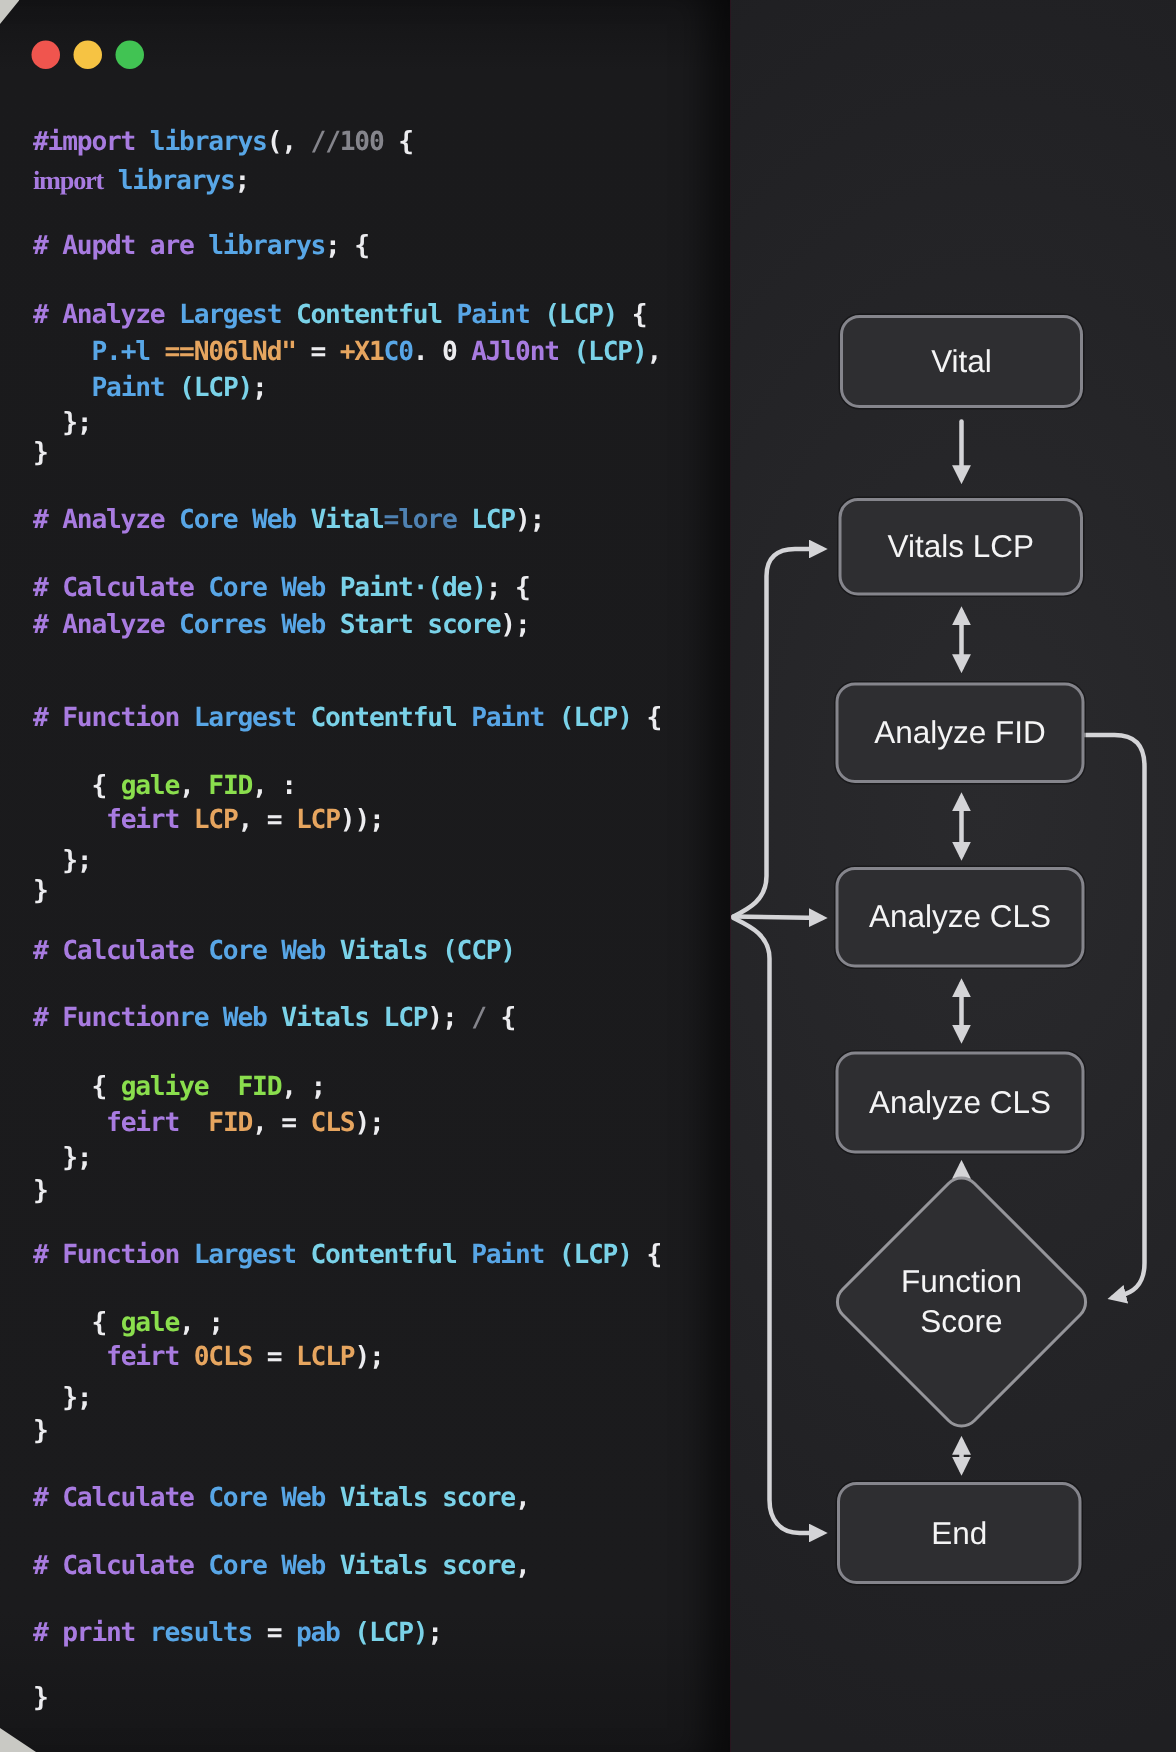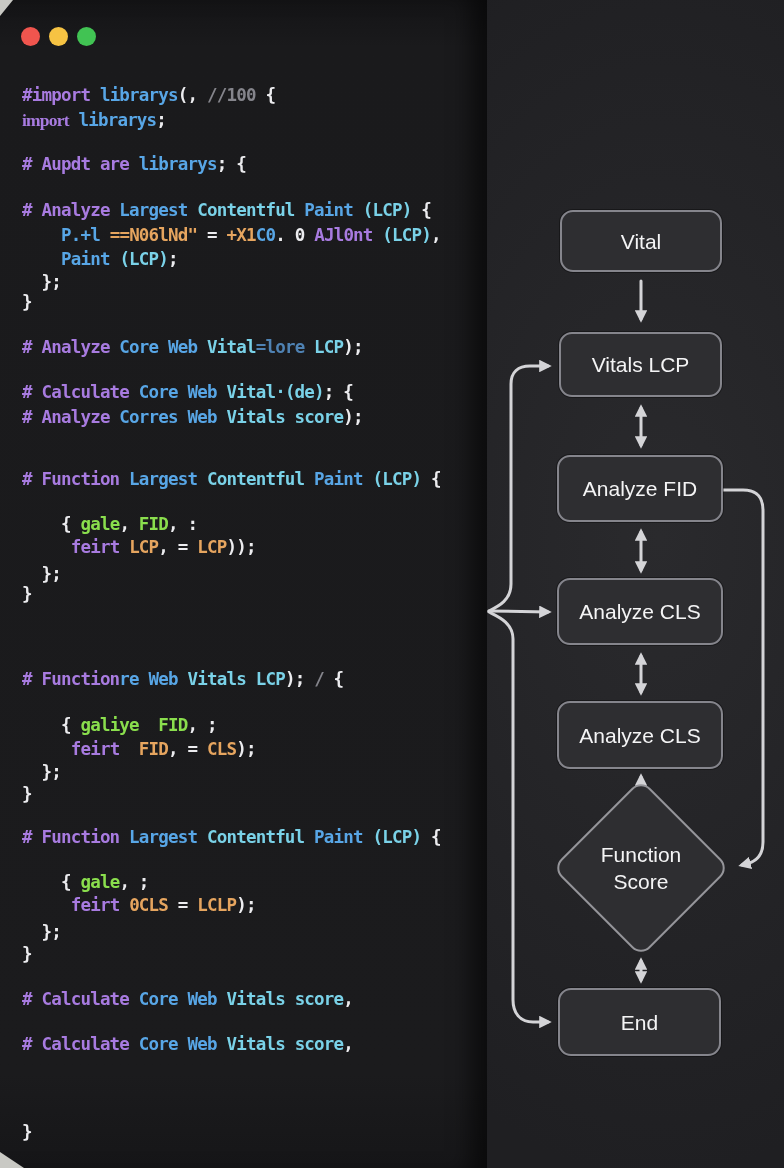--- a/index.html
+++ b/index.html
@@ -61,39 +61,41 @@
     <div class="code-area">
         <div class="code-line" style="top: 84px;"><span style="color: rgb(168, 123, 224);">#import</span><span style="color: rgb(88, 166, 230);"> librarys</span><span style="color: rgb(236, 236, 239);">(,</span><span style="color: rgb(236, 236, 239);"> </span><span style="color: rgb(133, 133, 140);">//100</span><span style="color: rgb(236, 236, 239);"> {</span></div>
         <div class="code-line" style="top: 109px;"><span style="color: rgb(168, 123, 224); font-family: Liberation Serif, serif;">import</span><span style="color: rgb(88, 166, 230);"> librarys</span><span style="color: rgb(236, 236, 239);">;</span></div>
         <div class="code-line" style="top: 199px;"><span style="color: rgb(168, 123, 224);"># Analyze</span><span style="color: rgb(88, 166, 230);"> Largest</span><span style="color: rgb(122, 210, 232);"> Contentful</span><span style="color: rgb(88, 166, 230);"> Paint</span><span style="color: rgb(122, 210, 232);"> (LCP)</span><span style="color: rgb(236, 236, 239);"> {</span></div>
         <div class="code-line" style="top: 153px;"><span style="color: rgb(168, 123, 224);"># Aupdt are</span><span style="color: rgb(88, 166, 230);"> librarys</span><span style="color: rgb(236, 236, 239);">; {</span></div>
         <div class="code-line" style="top: 224px;"><span style="color: rgb(236, 236, 239);">    </span><span style="color: rgb(88, 166, 230);">P.+l</span><span style="color: rgb(236, 236, 239);"> </span><span style="color: rgb(230, 165, 95);">==N06lNd"</span><span style="color: rgb(236, 236, 239);"> = </span><span style="color: rgb(230, 165, 95);">+X1</span><span style="color: rgb(88, 166, 230);">C0</span><span style="color: rgb(236, 236, 239);">. </span><span style="color: rgb(236, 236, 239);">0 </span><span style="color: rgb(168, 123, 224);">AJl0nt</span><span style="color: rgb(122, 210, 232);"> (LCP)</span><span style="color: rgb(236, 236, 239);">,</span></div>
         <div class="code-line" style="top: 248px;"><span style="color: rgb(236, 236, 239);">    </span><span style="color: rgb(88, 166, 230);">Paint</span><span style="color: rgb(122, 210, 232);"> (LCP)</span><span style="color: rgb(236, 236, 239);">;</span></div>
         <div class="code-line" style="top: 271px;"><span style="color: rgb(236, 236, 239);">  };</span></div>
         <div class="code-line" style="top: 291px;"><span style="color: rgb(236, 236, 239);">}</span></div>
         <div class="code-line" style="top: 336px;"><span style="color: rgb(168, 123, 224);"># Analyze</span><span style="color: rgb(88, 166, 230);"> Core</span><span style="color: rgb(88, 166, 230);"> Web</span><span style="color: rgb(122, 210, 232);"> Vital</span><span style="color: rgb(79, 130, 179);">=lore</span><span style="color: rgb(122, 210, 232);"> LCP</span><span style="color: rgb(236, 236, 239);">);</span></div>
-        <div class="code-line" style="top: 381px;"><span style="color: rgb(168, 123, 224);"># Calculate</span><span style="color: rgb(88, 166, 230);"> Core Web</span><span style="color: rgb(122, 210, 232);"> Vital·(de)</span><span style="color: rgb(236, 236, 239);">; {</span></div>
-        <div class="code-line" style="top: 406px;"><span style="color: rgb(168, 123, 224);"># Analyze</span><span style="color: rgb(88, 166, 230);"> Corres Web</span><span style="color: rgb(122, 210, 232);"> Vitals score</span><span style="color: rgb(236, 236, 239);">);</span></div>
+        <div class="code-line" style="top: 381px;"><span style="color: rgb(168, 123, 224);"># Calculate</span><span style="color: rgb(88, 166, 230);"> Core Web</span><span style="color: rgb(122, 210, 232);"> Paint·(de)</span><span style="color: rgb(236, 236, 239);">; {</span></div>
+        <div class="code-line" style="top: 406px;"><span style="color: rgb(168, 123, 224);"># Analyze</span><span style="color: rgb(88, 166, 230);"> Corres Web</span><span style="color: rgb(122, 210, 232);"> Start score</span><span style="color: rgb(236, 236, 239);">);</span></div>
         <div class="code-line" style="top: 468px;"><span style="color: rgb(168, 123, 224);"># Function</span><span style="color: rgb(88, 166, 230);"> Largest</span><span style="color: rgb(122, 210, 232);"> Contentful</span><span style="color: rgb(88, 166, 230);"> Paint</span><span style="color: rgb(122, 210, 232);"> (LCP)</span><span style="color: rgb(236, 236, 239);"> {</span></div>
         <div class="code-line" style="top: 513px;"><span style="color: rgb(236, 236, 239);">    { </span><span style="color: rgb(138, 222, 77);">gale</span><span style="color: rgb(236, 236, 239);">, </span><span style="color: rgb(138, 222, 77);">FID</span><span style="color: rgb(236, 236, 239);">, :</span></div>
         <div class="code-line" style="top: 536px;"><span style="color: rgb(236, 236, 239);">     </span><span style="color: rgb(168, 123, 224);">feirt</span><span style="color: rgb(236, 236, 239);"> </span><span style="color: rgb(230, 165, 95);">LCP</span><span style="color: rgb(236, 236, 239);">, = </span><span style="color: rgb(230, 165, 95);">LCP</span><span style="color: rgb(236, 236, 239);">));</span></div>
         <div class="code-line" style="top: 563px;"><span style="color: rgb(236, 236, 239);">  };</span></div>
         <div class="code-line" style="top: 583px;"><span style="color: rgb(236, 236, 239);">}</span></div>
+        <div class="code-line" style="top: 623px;"><span style="color: rgb(168, 123, 224);"># Calculate</span><span style="color: rgb(88, 166, 230);"> Core Web</span><span style="color: rgb(122, 210, 232);"> Vitals</span><span style="color: rgb(122, 210, 232);"> (CCP)</span></div>
         <div class="code-line" style="top: 668px;"><span style="color: rgb(168, 123, 224);"># Function</span><span style="color: rgb(88, 166, 230);">re</span><span style="color: rgb(88, 166, 230);"> Web</span><span style="color: rgb(122, 210, 232);"> Vitals</span><span style="color: rgb(122, 210, 232);"> LCP</span><span style="color: rgb(236, 236, 239);">); </span><span style="color: rgb(133, 133, 140);">/</span><span style="color: rgb(236, 236, 239);"> {</span></div>
         <div class="code-line" style="top: 714px;"><span style="color: rgb(236, 236, 239);">    { </span><span style="color: rgb(138, 222, 77);">galiye</span><span style="color: rgb(138, 222, 77);">  FID</span><span style="color: rgb(236, 236, 239);">, ;</span></div>
         <div class="code-line" style="top: 738px;"><span style="color: rgb(236, 236, 239);">     </span><span style="color: rgb(168, 123, 224);">feirt</span><span style="color: rgb(236, 236, 239);">  </span><span style="color: rgb(230, 165, 95);">FID</span><span style="color: rgb(236, 236, 239);">, = </span><span style="color: rgb(230, 165, 95);">CLS</span><span style="color: rgb(236, 236, 239);">);</span></div>
         <div class="code-line" style="top: 761px;"><span style="color: rgb(236, 236, 239);">  };</span></div>
         <div class="code-line" style="top: 783px;"><span style="color: rgb(236, 236, 239);">}</span></div>
         <div class="code-line" style="top: 826px;"><span style="color: rgb(168, 123, 224);"># Function</span><span style="color: rgb(88, 166, 230);"> Largest</span><span style="color: rgb(122, 210, 232);"> Contentful</span><span style="color: rgb(88, 166, 230);"> Paint</span><span style="color: rgb(122, 210, 232);"> (LCP)</span><span style="color: rgb(236, 236, 239);"> {</span></div>
         <div class="code-line" style="top: 871px;"><span style="color: rgb(236, 236, 239);">    { </span><span style="color: rgb(138, 222, 77);">gale</span><span style="color: rgb(236, 236, 239);">, ;</span></div>
         <div class="code-line" style="top: 894px;"><span style="color: rgb(236, 236, 239);">     </span><span style="color: rgb(168, 123, 224);">feirt</span><span style="color: rgb(236, 236, 239);"> </span><span style="color: rgb(230, 165, 95);">0CLS</span><span style="color: rgb(236, 236, 239);"> = </span><span style="color: rgb(230, 165, 95);">LCLP</span><span style="color: rgb(236, 236, 239);">);</span></div>
         <div class="code-line" style="top: 921px;"><span style="color: rgb(236, 236, 239);">  };</span></div>
         <div class="code-line" style="top: 943px;"><span style="color: rgb(236, 236, 239);">}</span></div>
         <div class="code-line" style="top: 988px;"><span style="color: rgb(168, 123, 224);"># Calculate</span><span style="color: rgb(88, 166, 230);"> Core Web</span><span style="color: rgb(122, 210, 232);"> Vitals</span><span style="color: rgb(122, 210, 232);"> score</span><span style="color: rgb(236, 236, 239);">,</span></div>
         <div class="code-line" style="top: 1033px;"><span style="color: rgb(168, 123, 224);"># Calculate</span><span style="color: rgb(88, 166, 230);"> Core Web</span><span style="color: rgb(122, 210, 232);"> Vitals</span><span style="color: rgb(122, 210, 232);"> score</span><span style="color: rgb(236, 236, 239);">,</span></div>
+        <div class="code-line" style="top: 1078px;"><span style="color: rgb(168, 123, 224);"># print</span><span style="color: rgb(88, 166, 230);"> results</span><span style="color: rgb(236, 236, 239);"> = </span><span style="color: rgb(88, 166, 230);">pab</span><span style="color: rgb(122, 210, 232);"> (LCP)</span><span style="color: rgb(236, 236, 239);">;</span></div>
         <div class="code-line" style="top: 1121px;"><span style="color: rgb(236, 236, 239);">}</span></div>
       </div>
     <div class="corner-artifact corner-tl"></div>
     <div class="corner-artifact corner-bl"></div>
   </div>
 
   <div class="flow-panel">
     <svg class="connectors" width="297" height="1168" viewBox="0 0 297 1168" fill="none">
       <defs>
         <marker id="ah" viewBox="0 0 10 10" refX="7" refY="5" markerWidth="4.2" markerHeight="4.2" orient="auto-start-reverse">

